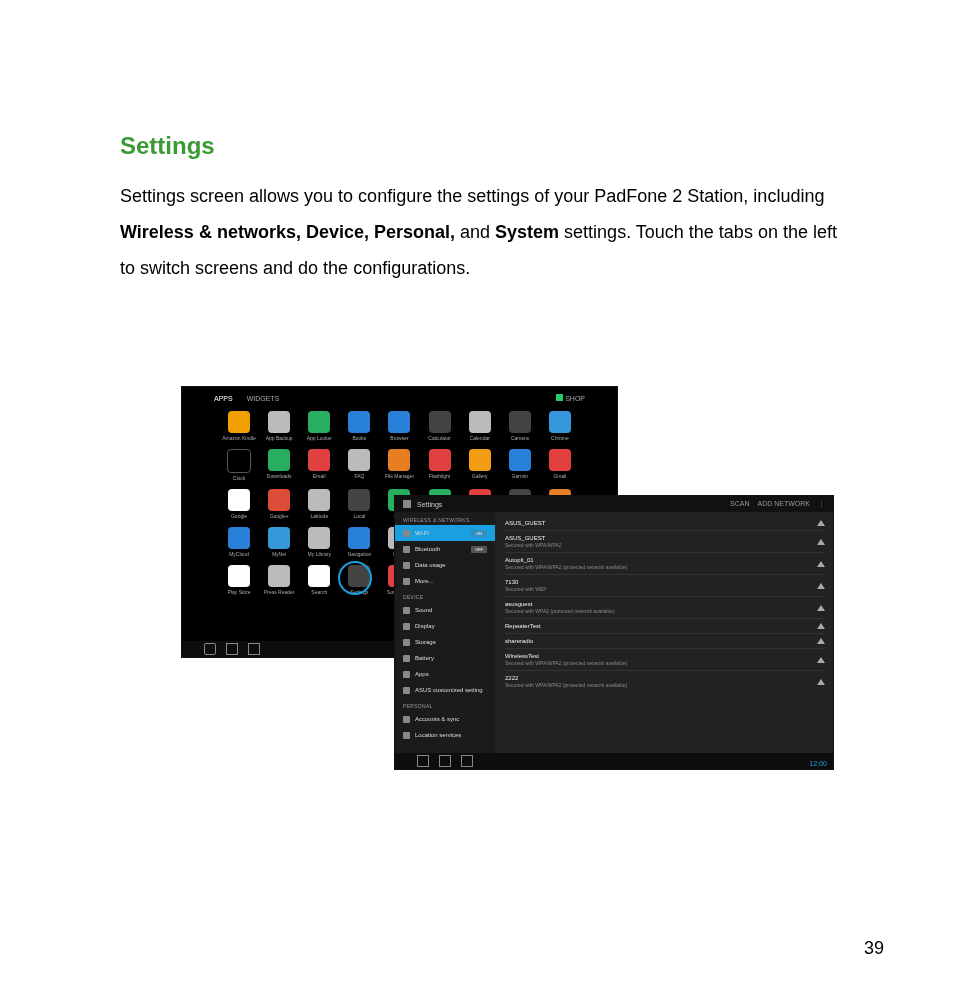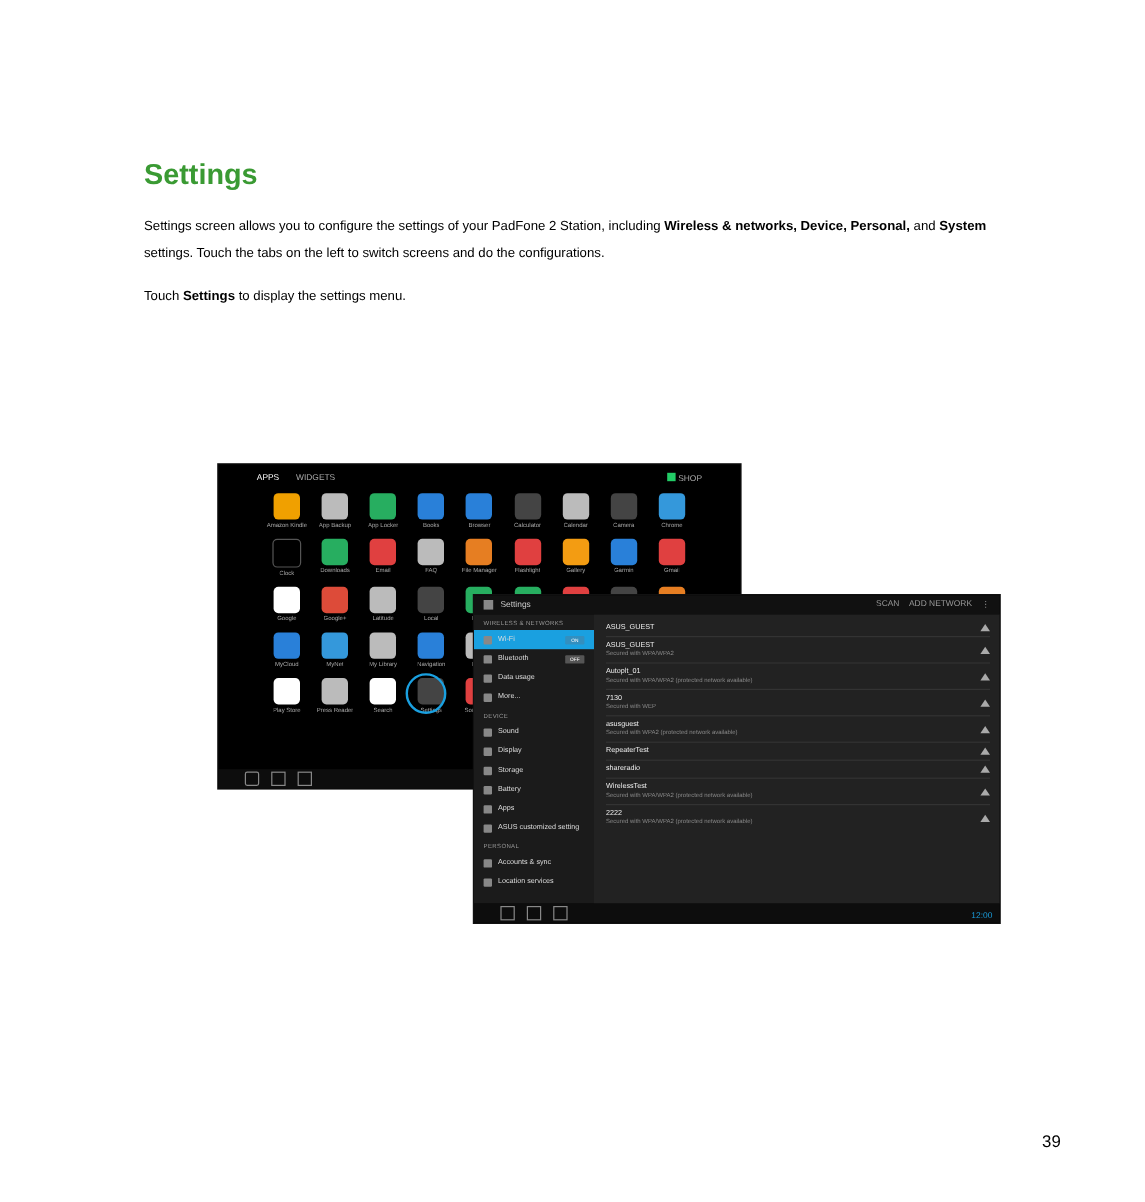--- a/index.html
+++ b/index.html
@@ -1,20 +1,20 @@
 <!DOCTYPE html>
 <html><head>
 <meta charset="utf-8">
 <style>
   html,body{margin:0;padding:0;background:#fff;font-family:Arial,Helvetica,sans-serif;color:#000}
   .page{position:relative;width:954px;height:1002px;margin:12px auto;box-sizing:border-box;padding:120px 115px 0 120px}
   h1{color:#3a9a33;font-size:24px;font-weight:bold;margin:0 0 18px}
-  p{font-size:11px;line-height:2;margin:0 0 14px}
+  p{font-size:18px;line-height:2;margin:0 0 14px}
   .b{font-weight:bold}
-  .pgnum{position:absolute;right:70px;bottom:55px;font-size:14px}
+  .pgnum{position:absolute;right:70px;bottom:55px;font-size:18px}
   
   .shot{position:absolute;background:#000;box-shadow:0 0 0 1px #111}
   .shot1{left:182px;top:375px;width:435px;height:270px}
   .shot2{left:395px;top:484px;width:438px;height:273px}
   
   .topbar{position:absolute;top:4px;left:0;right:0;height:14px;display:flex;justify-content:space-between;align-items:center;color:#aaa;font-size:7px;padding:0 32px}
   .grid{position:absolute;top:24px;left:40px;right:40px;display:grid;grid-template-columns:repeat(9,1fr);gap:8px 6px}
   .cell{display:flex;flex-direction:column;align-items:center;gap:2px}
   .ic{width:22px;height:22px;border-radius:4px}
   .lbl{font-size:5px;color:#aaa;white-space:nowrap;overflow:hidden;max-width:34px}
@@ -46,23 +46,20 @@
 
 <div class="page">
   <h1>Settings</h1>
 
   <p>
     <span>Settings screen allows you to configure the settings of your PadFone 2 Station, including </span><span class="b">Wireless &amp; networks, Device, Personal,</span><span> and </span><span class="b">System</span><span> settings. Touch the tabs on the left to switch screens and do the configurations.</span>
   </p>
 
 
 
-  <p>
-    <span>Touch </span><span class="b">Settings</span><span> to display the settings menu.</span>
-  </p>
 
   <div class="shot shot1">
     <div class="topbar">
       <div style="display:flex;gap:14px">
         <span style="color:#fff">APPS</span>
         <span>WIDGETS</span>
       </div>
       <span><span style="display:inline-block;width:7px;height:7px;background:#2c6"></span> <span>SHOP</span></span>
     </div>
     <div class="grid" id="apps-grid">

